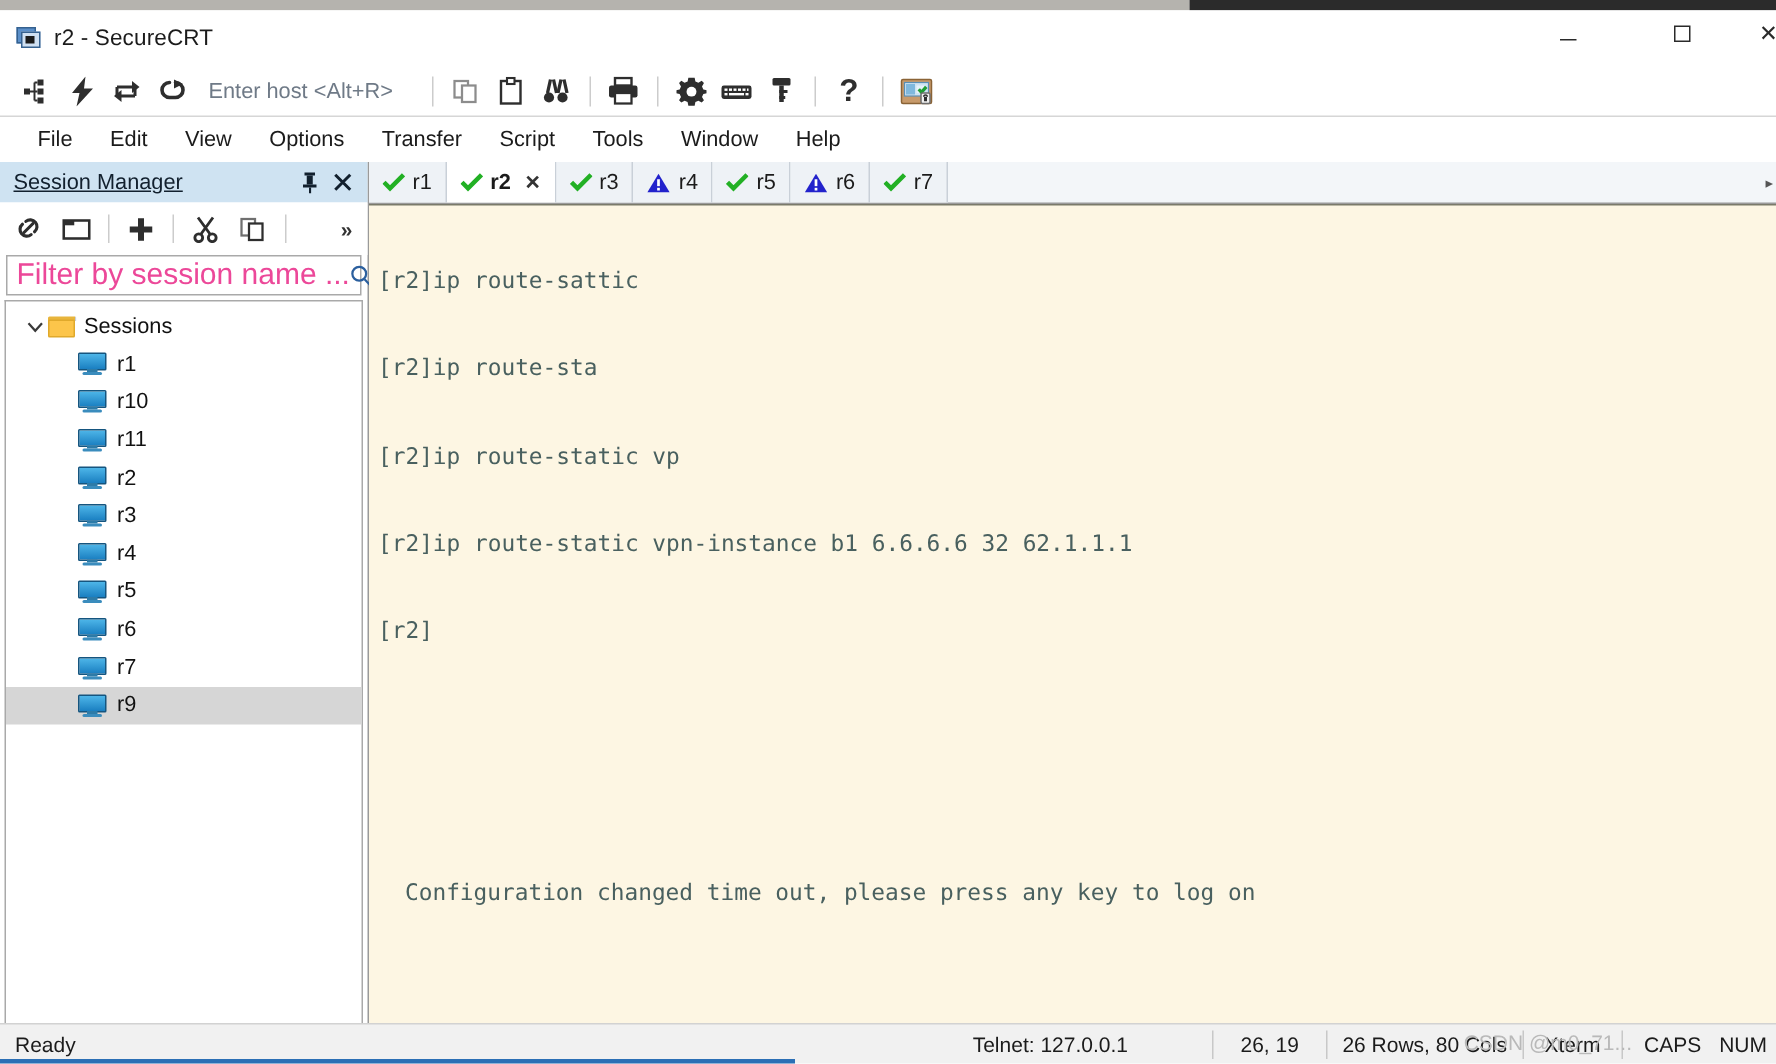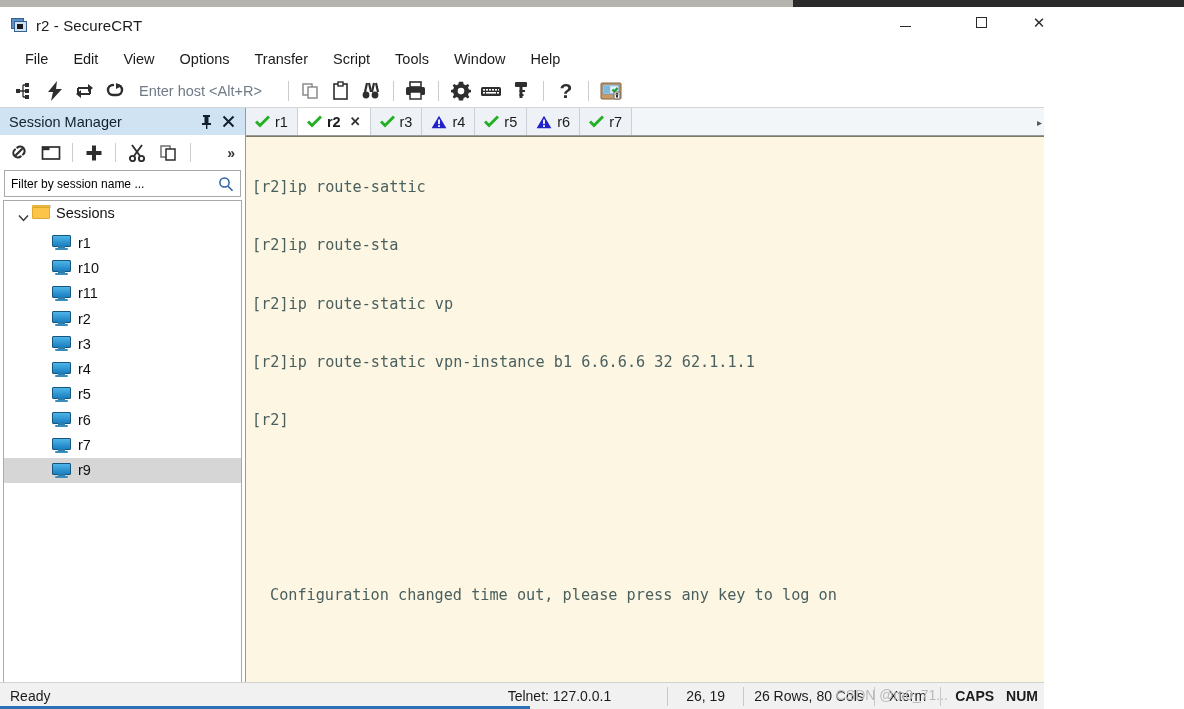--- a/index.html
+++ b/index.html
@@ -16,21 +16,21 @@
     position: absolute; left: 793px; top: 0; width: 391px; height: 7px;
     background: #2b2b2b;
   }
   #desktop-strip-left {
     position: absolute; left: 0; top: 0; width: 793px; height: 7px;
     background: #b5b3ae;
   }
 
   
   #window {
-    position: absolute; left: 0; top: 7px; width: 1044px; height: 702px;
+    position: absolute; left: 0; top: 7px; width: 1184px; height: 702px;
     background: #ffffff;
     display: flex; flex-direction: column;
   }
 
   
   #titlebar {
     height: 37px; flex: 0 0 37px;
     display: flex; align-items: center;
     background: #ffffff;
     position: relative;
@@ -107,52 +107,52 @@
     display: flex; flex-direction: column;
     background: #ffffff;
     border-right: 1px solid #9a9a9a;
   }
   #sm-header {
     height: 27px; flex: 0 0 27px;
     background: #cfe3f2;
     display: flex; align-items: center;
     padding: 0 6px 0 9px;
   }
-  #sm-title { font-size: 14.5px; color: #12202e; flex: 1 1 auto; }
+  #sm-title { font-size: 14.5px; color: #12202e; flex: 1 1 auto; text-decoration: underline; }
   .sm-hdr-btn { width: 22px; height: 22px; display:flex; align-items:center; justify-content:center; }
 
   #sm-toolbar {
     height: 35px; flex: 0 0 35px;
     display: flex; align-items: center; gap: 2px;
     padding: 0 4px;
     background: #ffffff;
   }
   .smt-btn { width: 30px; height: 28px; display: flex; align-items: center; justify-content: center; }
   .smt-sep { width: 1px; height: 19px; background: #cccccc; margin: 0 4px; }
   #sm-more { margin-left: auto; font-size: 14px; color: #333; padding-right: 6px; font-weight: bold; }
 
   #sm-filter {
     height: 27px; flex: 0 0 27px;
     margin: 0 4px 3px 4px;
     border: 1px solid #a9a9a9;
     display: flex; align-items: center;
     background: #ffffff;
   }
-  #sm-filter-text { font-size: 12px; color: #000000; padding-left: 6px; flex: 1 1 auto; white-space: nowrap; }
+  #sm-filter-text { font-size: 20px; color: #ec4899; padding-left: 6px; flex: 1 1 auto; white-space: nowrap; }
   #sm-filter-icon { padding-right: 6px; display:flex; align-items:center; }
 
   #sm-tree {
     flex: 1 1 auto; overflow: hidden;
     border: 1px solid #a9a9a9; border-bottom: none;
     margin: 0 3px 0 3px;
     background: #ffffff;
     padding-top: 4px;
   }
   .tree-folder {
-    display: flex; height: 25px; padding-left: 12px;
+    display: flex; align-items: center; height: 25px; padding-left: 12px;
   }
   .chev {
     width: 14px; font-size: 13px; color: #333; flex: 0 0 14px;
     display: flex; align-items: center; justify-content: center;
   }
   .folder-ico { width: 18px; height: 14px; margin: 0 6px 0 2px; position: relative; flex: 0 0 18px; }
   .folder-ico .tab { position:absolute; left:0; top:0; width:8px; height:3px; background:#e8b53c; border-radius:1px 1px 0 0;}
   .folder-ico .bdy { position:absolute; left:0; top:2px; width:18px; height:12px; background:#fcc54a; border:1px solid #e0a92b; border-radius:1px;}
   .tree-label { font-size: 14.5px; color: #111; }
 
@@ -216,21 +216,21 @@
     background: #f1f1f1;
     border-top: 1px solid #d2d2d2;
     display: flex; align-items: center;
     font-size: 14px; color: #1b1b1b;
     position: relative;
   }
   .sb-cell { padding: 0 10px; height: 27px; display: flex; align-items: center; white-space: nowrap; }
   .sb-div { width: 1px; height: 19px; background: #c8c8c8; }
   #sb-ready { padding-left: 10px; }
   #sb-spacer { flex: 1 1 auto; }
-  #sb-caps, #sb-num { color: #1b1b1b; font-weight: bold; }
+  #sb-caps, #sb-num { color: #1b1b1b; font-weight: normal; }
   #watermark {
     position: absolute; right: 6px; top: 4px;
     font-size: 14px; color: #b9b9b9;
     pointer-events: none;
   }
   #sb-bottomline {
     position: absolute; left: 0; bottom: 0; width: 530px; height: 3px;
     background: #2b6fb5;
   }
 </style>
@@ -252,32 +252,20 @@
 
     <div class="winbtn" id="btn-minimize">
       <div class="glyph-min"></div>
     </div>
     <div class="winbtn" id="btn-maximize">
       <div class="glyph-max"></div>
     </div>
     <div class="winbtn" id="btn-close">
       <div class="glyph-close">✕</div>
     </div>
-  </div>
-
-  <div id="menubar">
-    <div class="menu-item">File</div>
-    <div class="menu-item">Edit</div>
-    <div class="menu-item">View</div>
-    <div class="menu-item">Options</div>
-    <div class="menu-item">Transfer</div>
-    <div class="menu-item">Script</div>
-    <div class="menu-item">Tools</div>
-    <div class="menu-item">Window</div>
-    <div class="menu-item">Help</div>
   </div>
 
   <div id="toolbar">
 
     <div class="tb-btn">
       <svg width="20" height="18" viewBox="0 0 20 18">
         <rect x="1" y="7" width="4" height="4" fill="#2e2e2e"></rect>
         <rect x="10" y="1" width="4" height="4" fill="#2e2e2e"></rect>
         <rect x="10" y="7" width="4" height="4" fill="#2e2e2e"></rect>
         <rect x="10" y="13" width="4" height="4" fill="#2e2e2e"></rect>
@@ -394,20 +382,32 @@
         <rect x="1" y="2" width="20" height="16" rx="1" fill="#c79a6b" stroke="#8a6336" stroke-width="1"></rect>
         <rect x="3" y="4" width="16" height="9" fill="#cfe3f2" stroke="#5a8fb5" stroke-width="0.8"></rect>
         <rect x="4" y="5" width="6" height="7" fill="#7fb8dd"></rect>
         <path d="M11 6 l5 0 l0 5 l-5 0 z" fill="#e6f2fa"></path>
         <path d="M12.5 8.5 l1.8 2 3.2-3.6" stroke="#1e9e34" stroke-width="2.2" fill="none"></path>
         <rect x="14" y="11" width="6" height="7" rx="1" fill="#f0f0f0" stroke="#6d6d6d" stroke-width="1"></rect>
         <rect x="16" y="13.5" width="2" height="3" fill="#2e2e2e"></rect>
         <path d="M15.8 13.5 a1.2 1.2 0 0 1 2.4 0" stroke="#2e2e2e" stroke-width="1" fill="none"></path>
       </svg>
     </div>
+  </div>
+
+  <div id="menubar">
+    <div class="menu-item">File</div>
+    <div class="menu-item">Edit</div>
+    <div class="menu-item">View</div>
+    <div class="menu-item">Options</div>
+    <div class="menu-item">Transfer</div>
+    <div class="menu-item">Script</div>
+    <div class="menu-item">Tools</div>
+    <div class="menu-item">Window</div>
+    <div class="menu-item">Help</div>
   </div>
 
   <div id="body">
 
     <div id="sessmgr">
 
       <div id="sm-header">
         <div id="sm-title">Session Manager</div>
         <div class="sm-hdr-btn">
           <svg width="13" height="15" viewBox="0 0 13 15">

